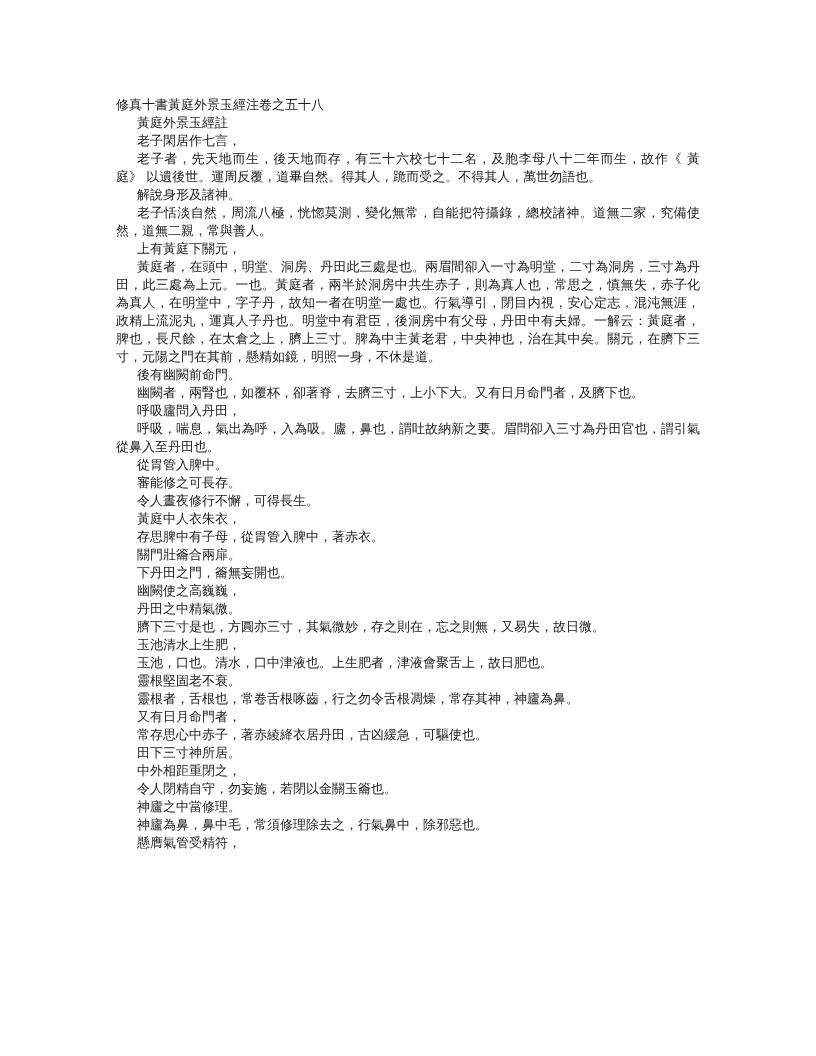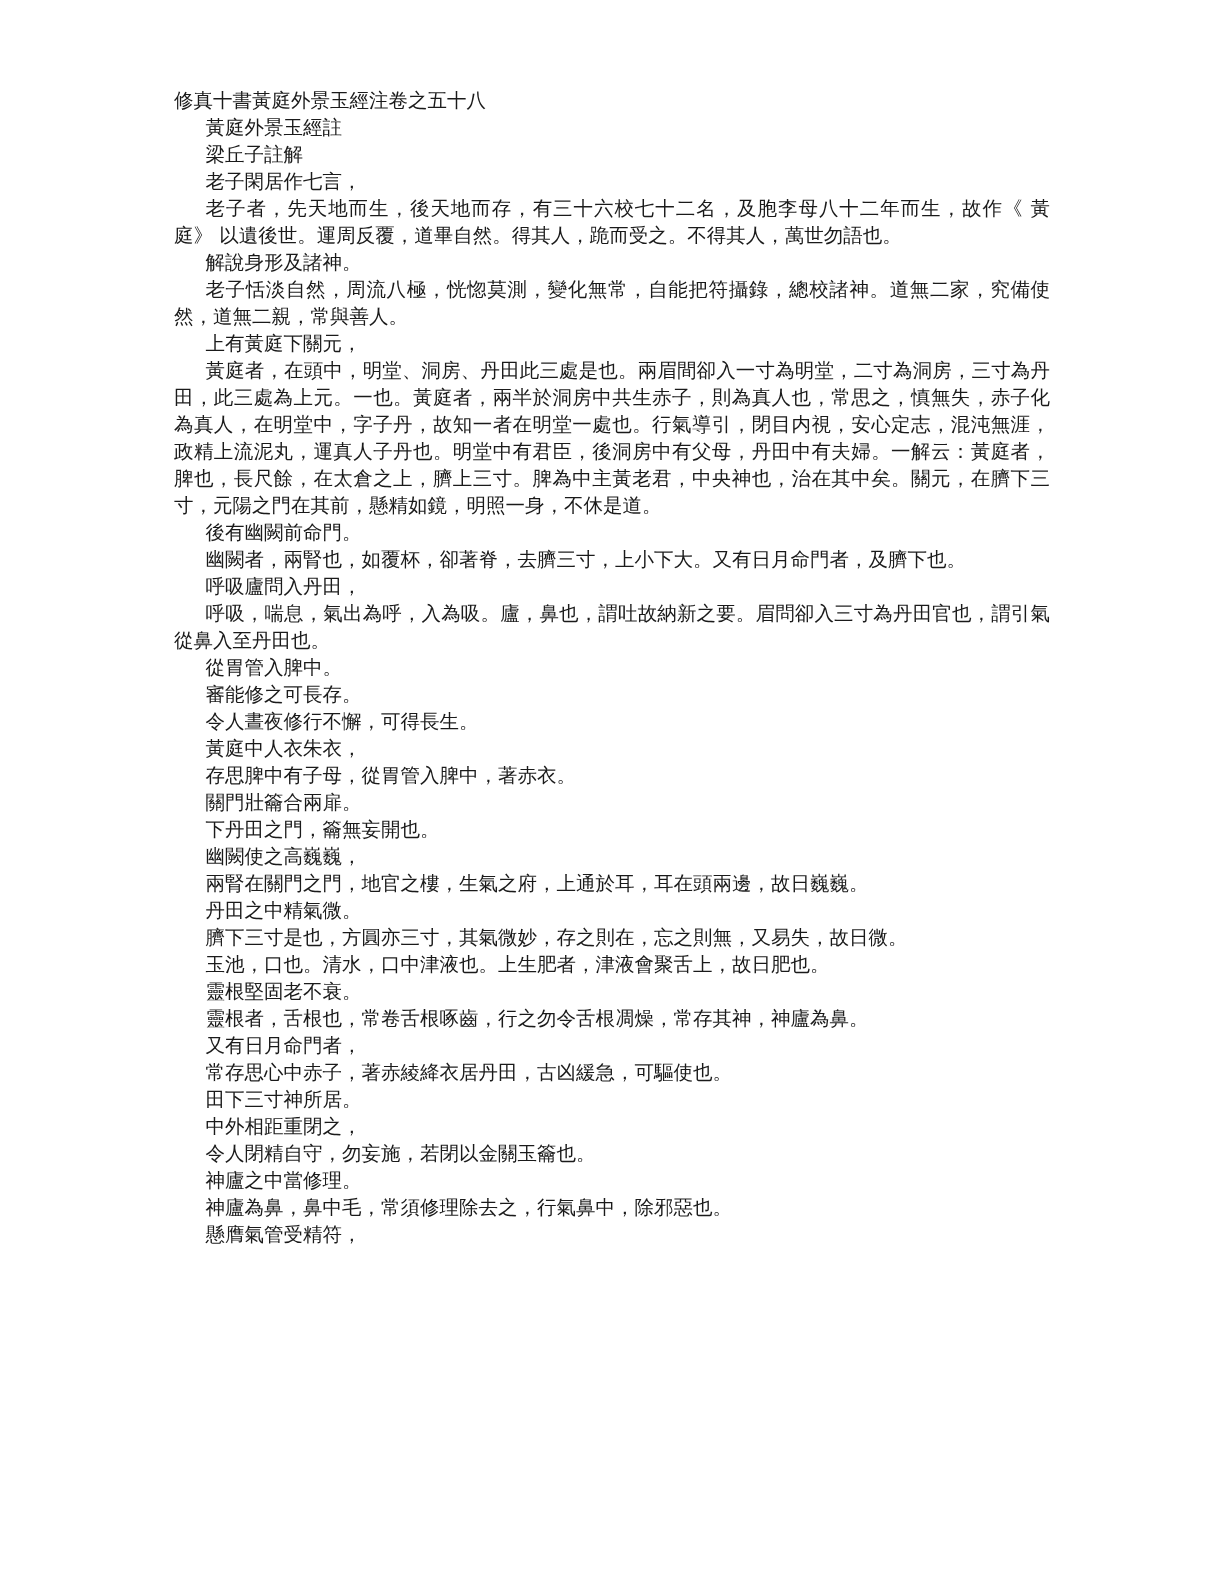--- a/index.html
+++ b/index.html
@@ -12,21 +12,21 @@
     height: 1056px;
     font-family: "DejaVu Serif", "Liberation Serif", serif;
     color: #1a1a1a;
     -webkit-font-smoothing: antialiased;
   }
   .page {
     position: relative;
     width: 816px;
     height: 1056px;
     box-sizing: border-box;
-    padding: 59px 116px 96px 116px;
+    padding: 96px 116px 96px 116px;
     background: #ffffff;
   }
   .doc-body {
     font-size: 13.0px;
     line-height: 18.0px;
     text-align: justify;
     text-justify: inter-ideograph;
     letter-spacing: 0px;
   }
   .para {
@@ -43,42 +43,41 @@
     text-indent: 0;
   }
 </style>
 </head>
 <body>
 
 <div class="page">
   <div class="doc-body" id="doc-body">
       <p class="para noindent">修真十書黃庭外景玉經注卷之五十八</p>
       <p class="para indent1">黃庭外景玉經註</p>
-      <p class="para indent1">梁丘子註解</p>
       <p class="para indent1">老子閑居作七言，</p>
       <p class="para indent1">老子者，先天地而生，後天地而存，有三十六校七十二名，及胞李母八十二年而生，故作《 黃庭》 以遺後世。運周反覆，道畢自然。得其人，跪而受之。不得其人，萬世勿語也。</p>
       <p class="para indent1">解說身形及諸神。</p>
       <p class="para indent1">老子恬淡自然，周流八極，恍惚莫測，變化無常，自能把符攝錄，總校諸神。道無二家，究備使然，道無二親，常與善人。</p>
       <p class="para indent1">上有黃庭下關元，</p>
       <p class="para indent1">黃庭者，在頭中，明堂、洞房、丹田此三處是也。兩眉間卻入一寸為明堂，二寸為洞房，三寸為丹田，此三處為上元。一也。黃庭者，兩半於洞房中共生赤子，則為真人也，常思之，慎無失，赤子化為真人，在明堂中，字子丹，故知一者在明堂一處也。行氣導引，閉目内視，安心定志，混沌無涯，政精上流泥丸，運真人子丹也。明堂中有君臣，後洞房中有父母，丹田中有夫婦。一解云：黃庭者，脾也，長尺餘，在太倉之上，臍上三寸。脾為中主黃老君，中央神也，治在其中矣。關元，在臍下三寸，元陽之門在其前，懸精如鏡，明照一身，不休是道。</p>
       <p class="para indent1">後有幽闕前命門。</p>
       <p class="para indent1">幽闕者，兩腎也，如覆杯，卻著脊，去臍三寸，上小下大。又有日月命門者，及臍下也。</p>
       <p class="para indent1">呼吸廬問入丹田，</p>
       <p class="para indent1">呼吸，喘息，氣出為呼，入為吸。廬，鼻也，謂吐故納新之要。眉問卻入三寸為丹田官也，謂引氣從鼻入至丹田也。</p>
       <p class="para indent1">從胃管入脾中。</p>
       <p class="para indent1">審能修之可長存。</p>
       <p class="para indent1">令人晝夜修行不懈，可得長生。</p>
       <p class="para indent1">黃庭中人衣朱衣，</p>
       <p class="para indent1">存思脾中有子母，從胃管入脾中，著赤衣。</p>
       <p class="para indent1">關門壯籥合兩扉。</p>
       <p class="para indent1">下丹田之門，籥無妄開也。</p>
       <p class="para indent1">幽闕使之高巍巍，</p>
-      <p class="para indent1">兩腎在關門之門，地官之樓，生氣之府，上通於耳，耳在頭兩邊，故日巍巍。</p>
       <p class="para indent1">丹田之中精氣微。</p>
       <p class="para indent1">臍下三寸是也，方圓亦三寸，其氣微妙，存之則在，忘之則無，又易失，故日微。</p>
+      <p class="para indent1">玉池清水上生肥，</p>
       <p class="para indent1">玉池，口也。清水，口中津液也。上生肥者，津液會聚舌上，故日肥也。</p>
       <p class="para indent1">靈根堅固老不衰。</p>
       <p class="para indent1">靈根者，舌根也，常卷舌根啄齒，行之勿令舌根凋燥，常存其神，神廬為鼻。</p>
       <p class="para indent1">又有日月命門者，</p>
       <p class="para indent1">常存思心中赤子，著赤綾絳衣居丹田，古凶緩急，可驅使也。</p>
       <p class="para indent1">田下三寸神所居。</p>
       <p class="para indent1">中外相距重閉之，</p>
       <p class="para indent1">令人閉精自守，勿妄施，若閉以金關玉籥也。</p>
       <p class="para indent1">神廬之中當修理。</p>
       <p class="para indent1">神廬為鼻，鼻中毛，常須修理除去之，行氣鼻中，除邪惡也。</p>

